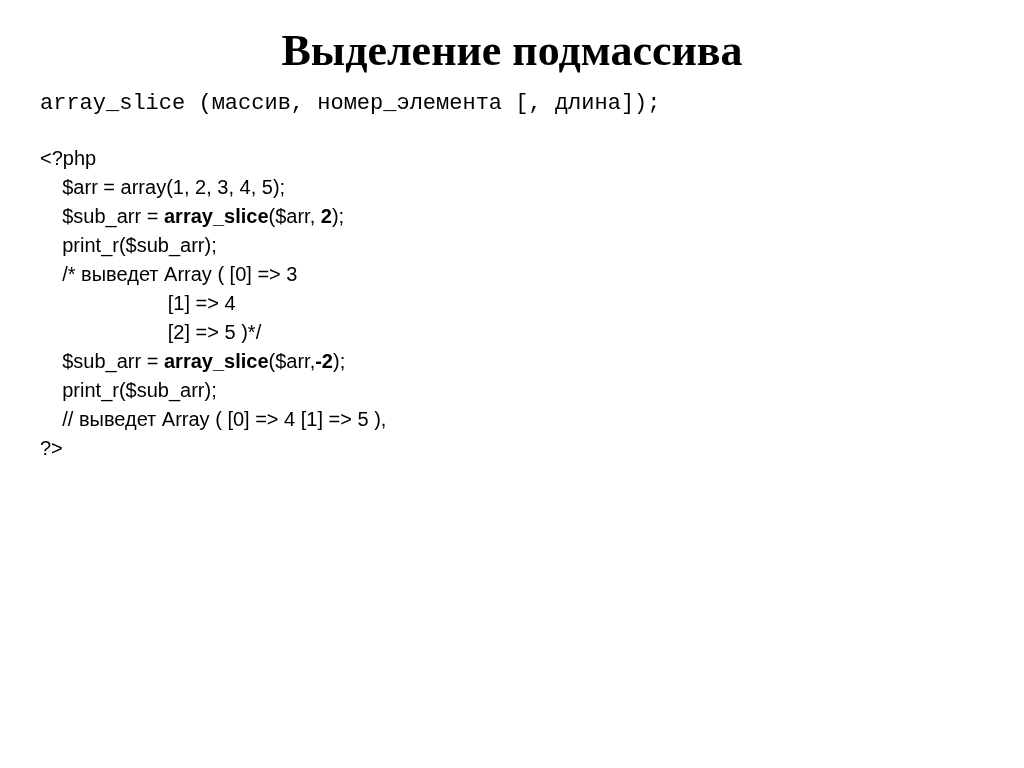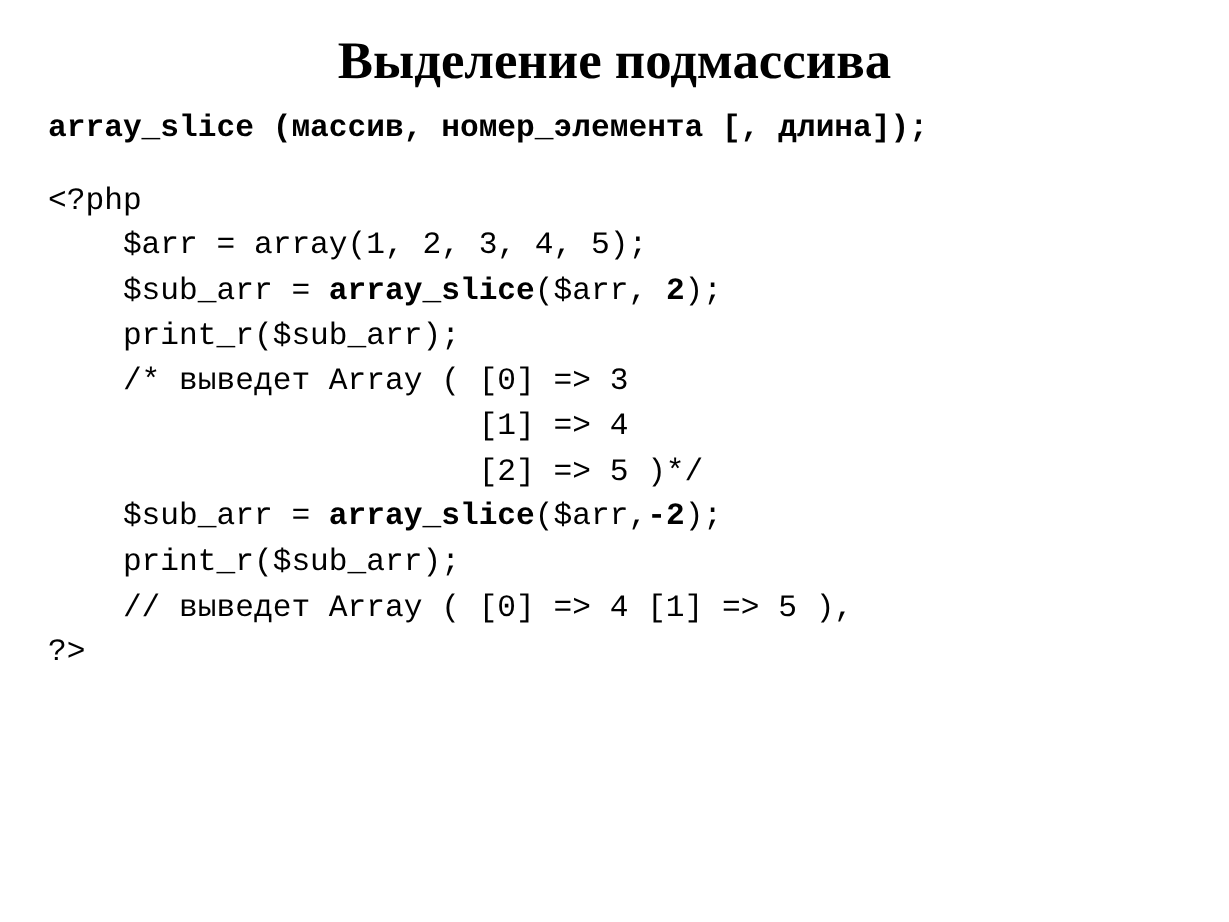--- a/index.html
+++ b/index.html
@@ -19,28 +19,28 @@
   }
   .title {
     text-align: center;
     font-weight: 700;
     font-size: 44px;
     line-height: 1.15;
     margin: 6px 0 14px 0;
   }
   .syntax {
     font-family: "Courier New", Courier, monospace;
-    font-weight: 700;
-    font-size: 26px;
+    font-weight: 400;
+    font-size: 22px;
     margin: 8px 0 28px 0;
     white-space: pre;
   }
   .code {
-    font-family: Liberation Mono, monospace;
-    font-size: 26px;
+    font-family: Liberation Sans, sans-serif;
+    font-size: 20px;
     line-height: 1.45;
     white-space: pre;
   }
   .bold { font-weight: 700; }
 </style>
 </head>
 <body>
 
 <div class="slide">
 

